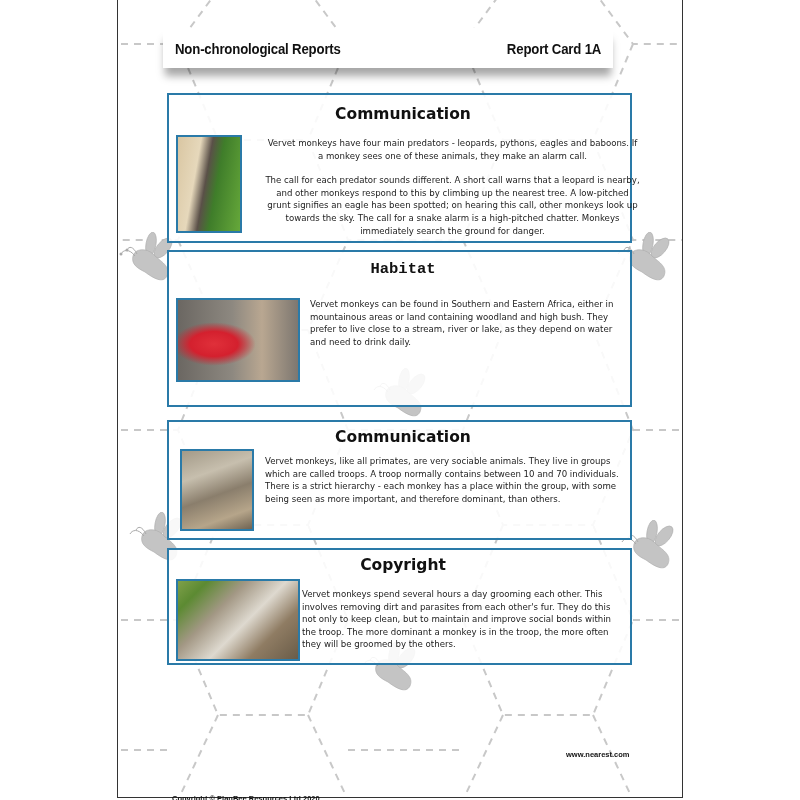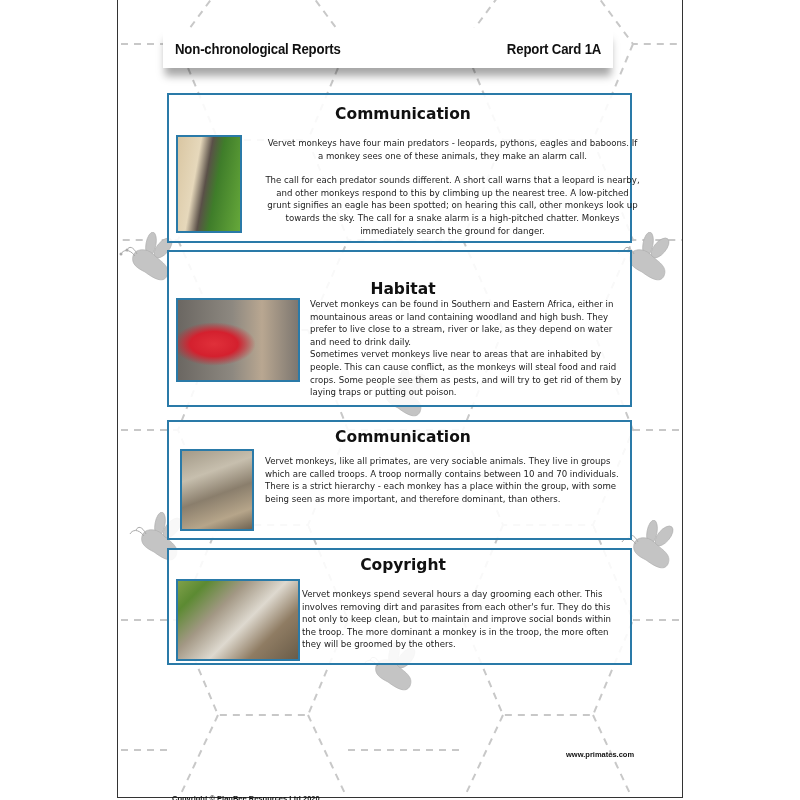--- a/index.html
+++ b/index.html
@@ -164,38 +164,37 @@
 <div class="card" style="top:93px; height:150px;">
   <div class="card-title" style="top:10px;">Communication</div>
   <div class="photo" style="left:7px; top:40px; width:66px; height:98px; background: linear-gradient(100deg, #d9c6a2 0%, #e6d8bb 30%, #5a5048 45%, #3f7d2a 60%, #66a83a 100%);"></div>
   <div class="card-text" style="left:96px; top:42px; width:375px;text-align:center;">
     <p>Vervet monkeys have four main predators - leopards, pythons, eagles and baboons. If a monkey sees one of these animals, they make an alarm call.</p>
     <p style="margin-top:12px;">The call for each predator sounds different. A short call warns that a leopard is nearby, and other monkeys respond to this by climbing up the nearest tree. A low-pitched grunt signifies an eagle has been spotted; on hearing this call, other monkeys look up towards the sky. The call for a snake alarm is a high-pitched chatter. Monkeys immediately search the ground for danger.</p>
   </div>
 </div>
 
 <div class="card" style="top:250px; height:157px;">
-  <div class="card-title" style="top:28px;">Habitat</div>
+  <div class="card-title" style="top:8px;font-family:Liberation Mono, monospace;">Habitat</div>
   <div class="photo" style="left:7px; top:46px; width:124px; height:84px; background: radial-gradient(ellipse at 30% 55%, #e0303a 0%, #d4202e 20%, transparent 35%), linear-gradient(90deg, #6b6762 0%, #8d8880 45%, #b9a791 70%, #7d7770 100%);"></div>
   <div class="card-text" style="left:141px; top:46px; width:318px;">
     <p>Vervet monkeys can be found in Southern and Eastern Africa, either in mountainous areas or land containing woodland and high bush. They prefer to live close to a stream, river or lake, as they depend on water and need to drink daily.</p>
-    <p>Sometimes vervet monkeys live near to areas that are inhabited by people. This can cause conflict, as the monkeys will steal food and raid crops. Some people see them as pests, and will try to get rid of them by laying traps or putting out poison.</p>
   </div>
 </div>
 
 <div class="card" style="top:420px; height:120px;">
   <div class="card-title" style="top:6px;">Communication</div>
   <div class="photo" style="left:11px; top:27px; width:74px; height:82px; background: linear-gradient(160deg, #a39a88 0%, #c7bfae 30%, #8a7e6c 55%, #b6a58a 80%, #6f6352 100%);"></div>
   <div class="card-text" style="left:96px; top:33px; width:370px;">
     <p>Vervet monkeys, like all primates, are very sociable animals. They live in groups which are called troops. A troop normally contains between 10 and 70 individuals. There is a strict hierarchy - each monkey has a place within the group, with some being seen as more important, and therefore dominant, than others.</p>
   </div>
 </div>
 
 <div class="card" style="top:548px; height:117px;">
   <div class="card-title" style="top:6px;">Copyright</div>
   <div class="photo" style="left:7px; top:29px; width:124px; height:82px; background: linear-gradient(135deg, #7fa04a 0%, #5c8a32 15%, #a39885 35%, #ded9cf 55%, #8f7c63 75%, #6a5c48 100%);"></div>
   <div class="card-text" style="left:133px; top:38px; width:316px;">
     <p>Vervet monkeys spend several hours a day grooming each other. This involves removing dirt and parasites from each other's fur. They do this not only to keep clean, but to maintain and improve social bonds within the troop.  The more dominant a monkey is in the troop, the more often they will be groomed by the others.</p>
   </div>
 </div>
 
 <div class="footer" style="left:172px;margin-top:44px;">Copyright © PlanBee Resources Ltd 2020</div>
-<div class="footer" style="left:566px;">www.primates.com</div>
+<div class="footer" style="left:566px;">www.nearest.com</div>
 
 </body></html>

